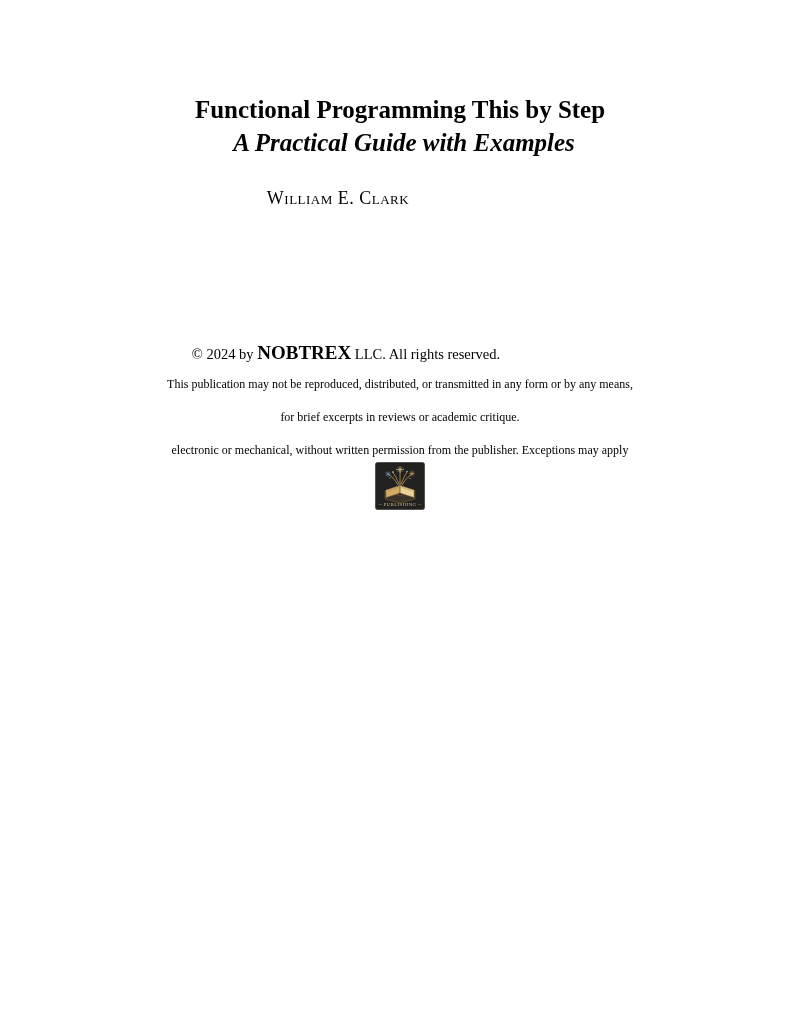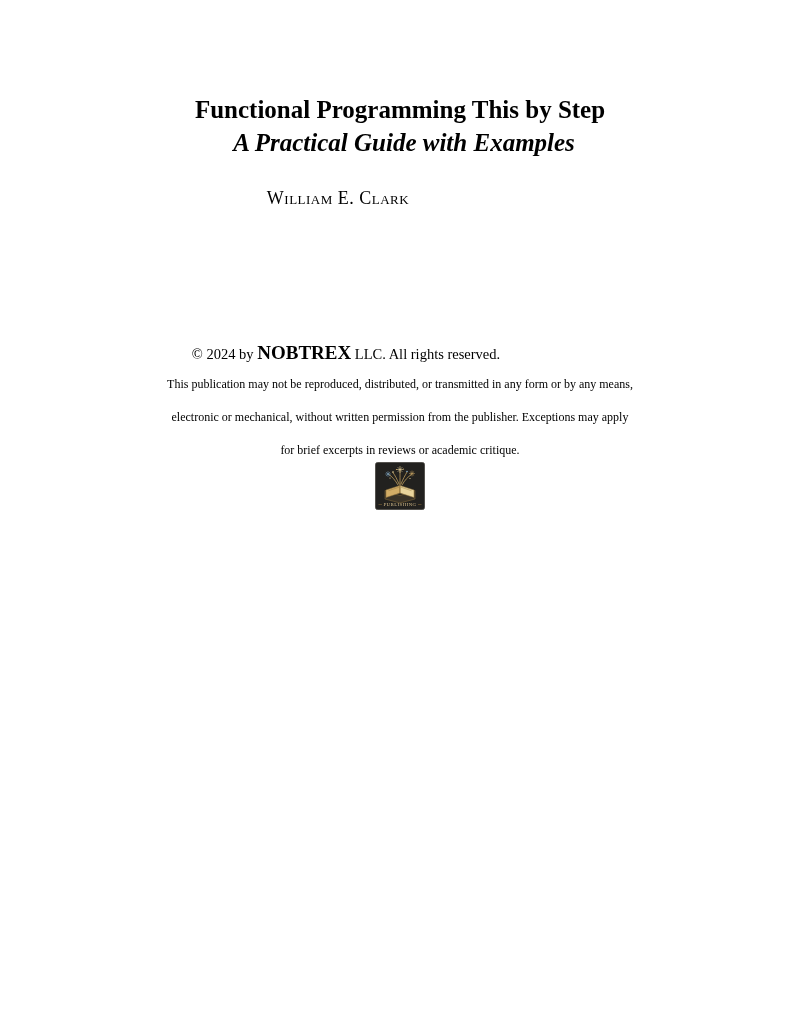--- a/index.html
+++ b/index.html
@@ -98,22 +98,22 @@
   </div>
 
   <div class="author-line">William E. Clark</div>
 
   <div class="copyright-line">
     <span>© 2024 by </span><span class="brand-name">NOBTREX</span><span> LLC. All rights reserved.</span>
   </div>
 
   <div class="rights-notice">
     <div class="notice-line">This publication may not be reproduced, distributed, or transmitted in any form or by any means,</div>
+    <div class="notice-line">for brief excerpts in reviews or academic critique.</div>
     <div class="notice-line">electronic or mechanical, without written permission from the publisher. Exceptions may apply</div>
-    <div class="notice-line">for brief excerpts in reviews or academic critique.</div>
   </div>
 
   <div class="publisher-logo">
     <svg viewBox="0 0 50 48" xmlns="http://www.w3.org/2000/svg">
 
       <rect x="0.5" y="0.5" width="49" height="47" rx="2" stroke="#45433e" stroke-width="0.8" fill="#22211f"></rect>
 
       <g fill="none" stroke="#d3ad66" stroke-width="0.7" stroke-linecap="round">
         <path d="M25,23 C25,18 25,13 25,8.5"></path>
         <path d="M23,23 C20.5,18.5 17,14.5 13.5,12"></path>

